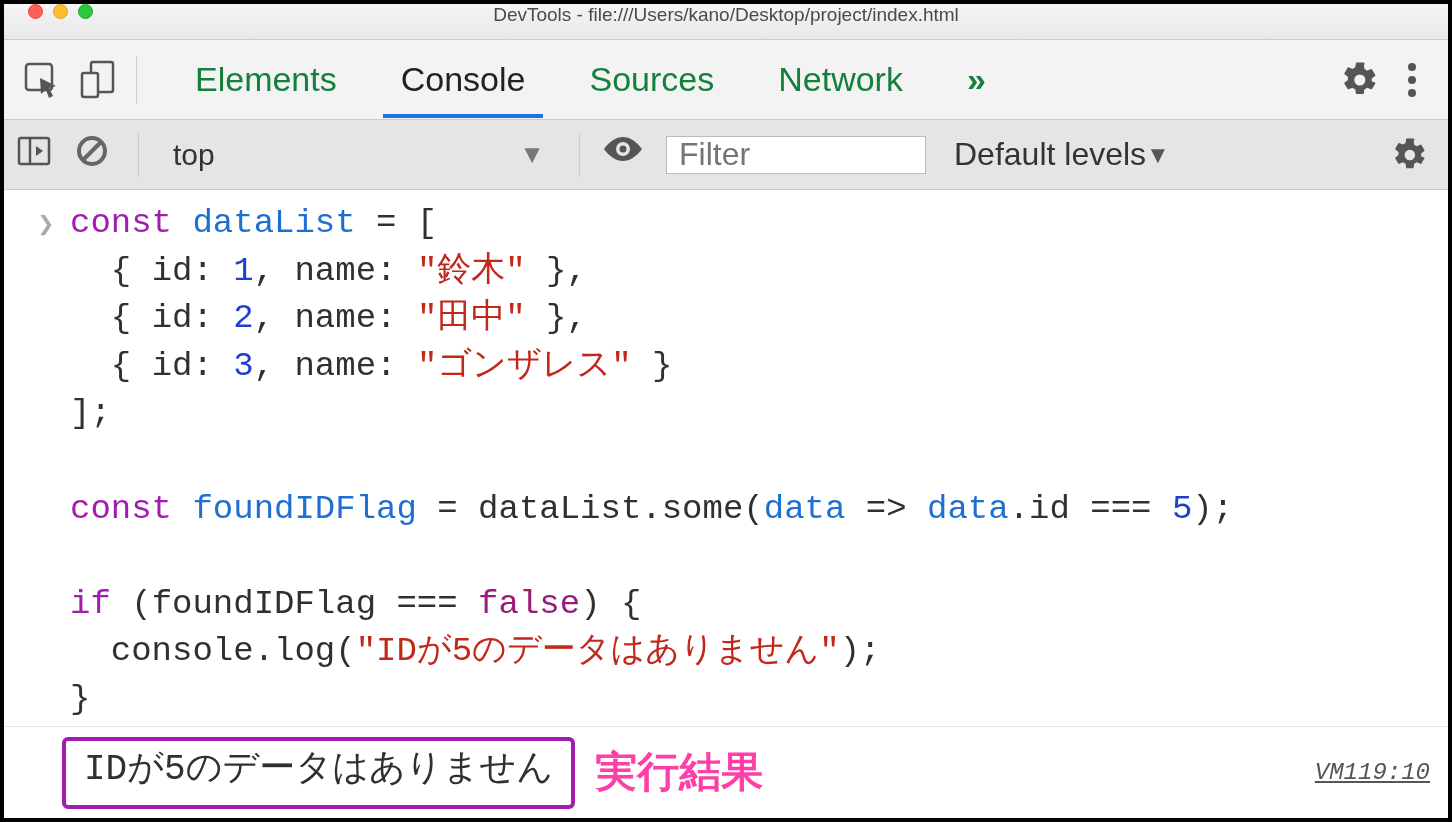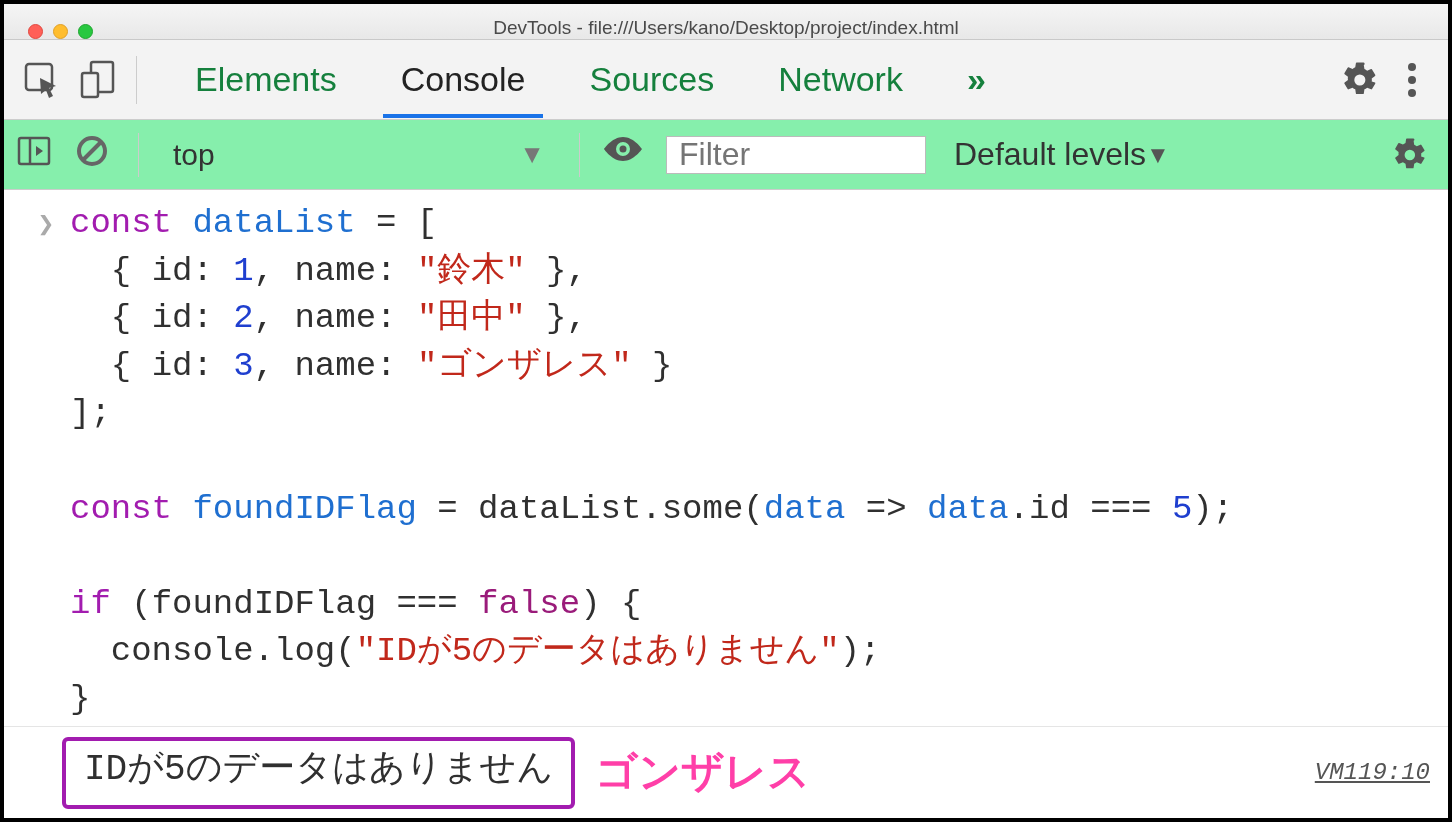--- a/index.html
+++ b/index.html
@@ -13,21 +13,21 @@
     display: flex;
     flex-direction: column;
   }
 
   
   .titlebar {
     height: 36px;
     background: linear-gradient(#f5f5f5,#e8e8e8);
     border-bottom: 1px solid #c9c9c9;
     display: flex;
-    align-items: flex-end;
+    align-items: flex-start;
     padding: 0 24px;
     position: relative;
   }
   .traffic { display: flex; gap: 10px; }
   .tl { width: 15px; height: 15px; border-radius: 50%; }
   .tl.red { background:#ff5f57; border:1px solid #e1483f;}
   .tl.yellow { background:#ffbd2e; border:1px solid #e0a027;}
   .tl.green { background:#28c840; border:1px solid #1fa52f;}
   .title-text {
     position: absolute; left:0; right:0; text-align:center;
@@ -50,21 +50,21 @@
   .tab.active::after {
     content:""; position:absolute; left:0; right:0; bottom:-1px;
     height:4px; background:#1a73e8;
   }
   .tabbar .spacer { flex:1; }
   .gear, .kebab { width:52px; height:52px; display:flex; align-items:center; justify-content:center; color:#555; }
 
   
   .filterbar {
     height: 70px;
-    background:#86efac;
+    background:#e5e5e5;
     border-bottom: 1px solid #ccc;
     display:flex; align-items:center;
     padding: 0 12px;
     gap: 14px;
     font-size: 30px;
     color:#333;
   }
   .filterbar .sep2 { width:1px; height:44px; background:#ccc; margin:0 6px; }
   .ctx {
     display:flex; align-items:center; gap:10px; padding:0 14px;
@@ -222,17 +222,17 @@
 <span class="punct"> </span>
 <span class="kw">const </span><span class="ident">foundIDFlag</span><span class="punct"> = </span><span class="prop">dataList</span><span class="punct">.</span><span class="prop">some</span><span class="punct">(</span><span class="ident">data</span><span class="punct"> =&gt; </span><span class="ident">data</span><span class="punct">.</span><span class="prop">id</span><span class="punct"> === </span><span class="num">5</span><span class="punct">);</span>
 <span class="punct"> </span>
 <span class="kw">if </span><span class="punct">(</span><span class="prop">foundIDFlag</span><span class="punct"> === </span><span class="bool">false</span><span class="punct">) {</span>
 <span class="punct">  </span><span class="prop">console</span><span class="punct">.</span><span class="prop">log</span><span class="punct">(</span><span class="str">"IDが5のデータはありません"</span><span class="punct">);</span>
 <span class="punct">}</span></div>
   </div>
 
   <div class="logrow">
     <div class="log-boxed">IDが5のデータはありません</div>
-    <div class="annot">ゴンザレス</div>
+    <div class="annot">実行結果</div>
     <a class="logsrc">VM119:10</a>
   </div>
 
 </div>
 
 </body></html>

